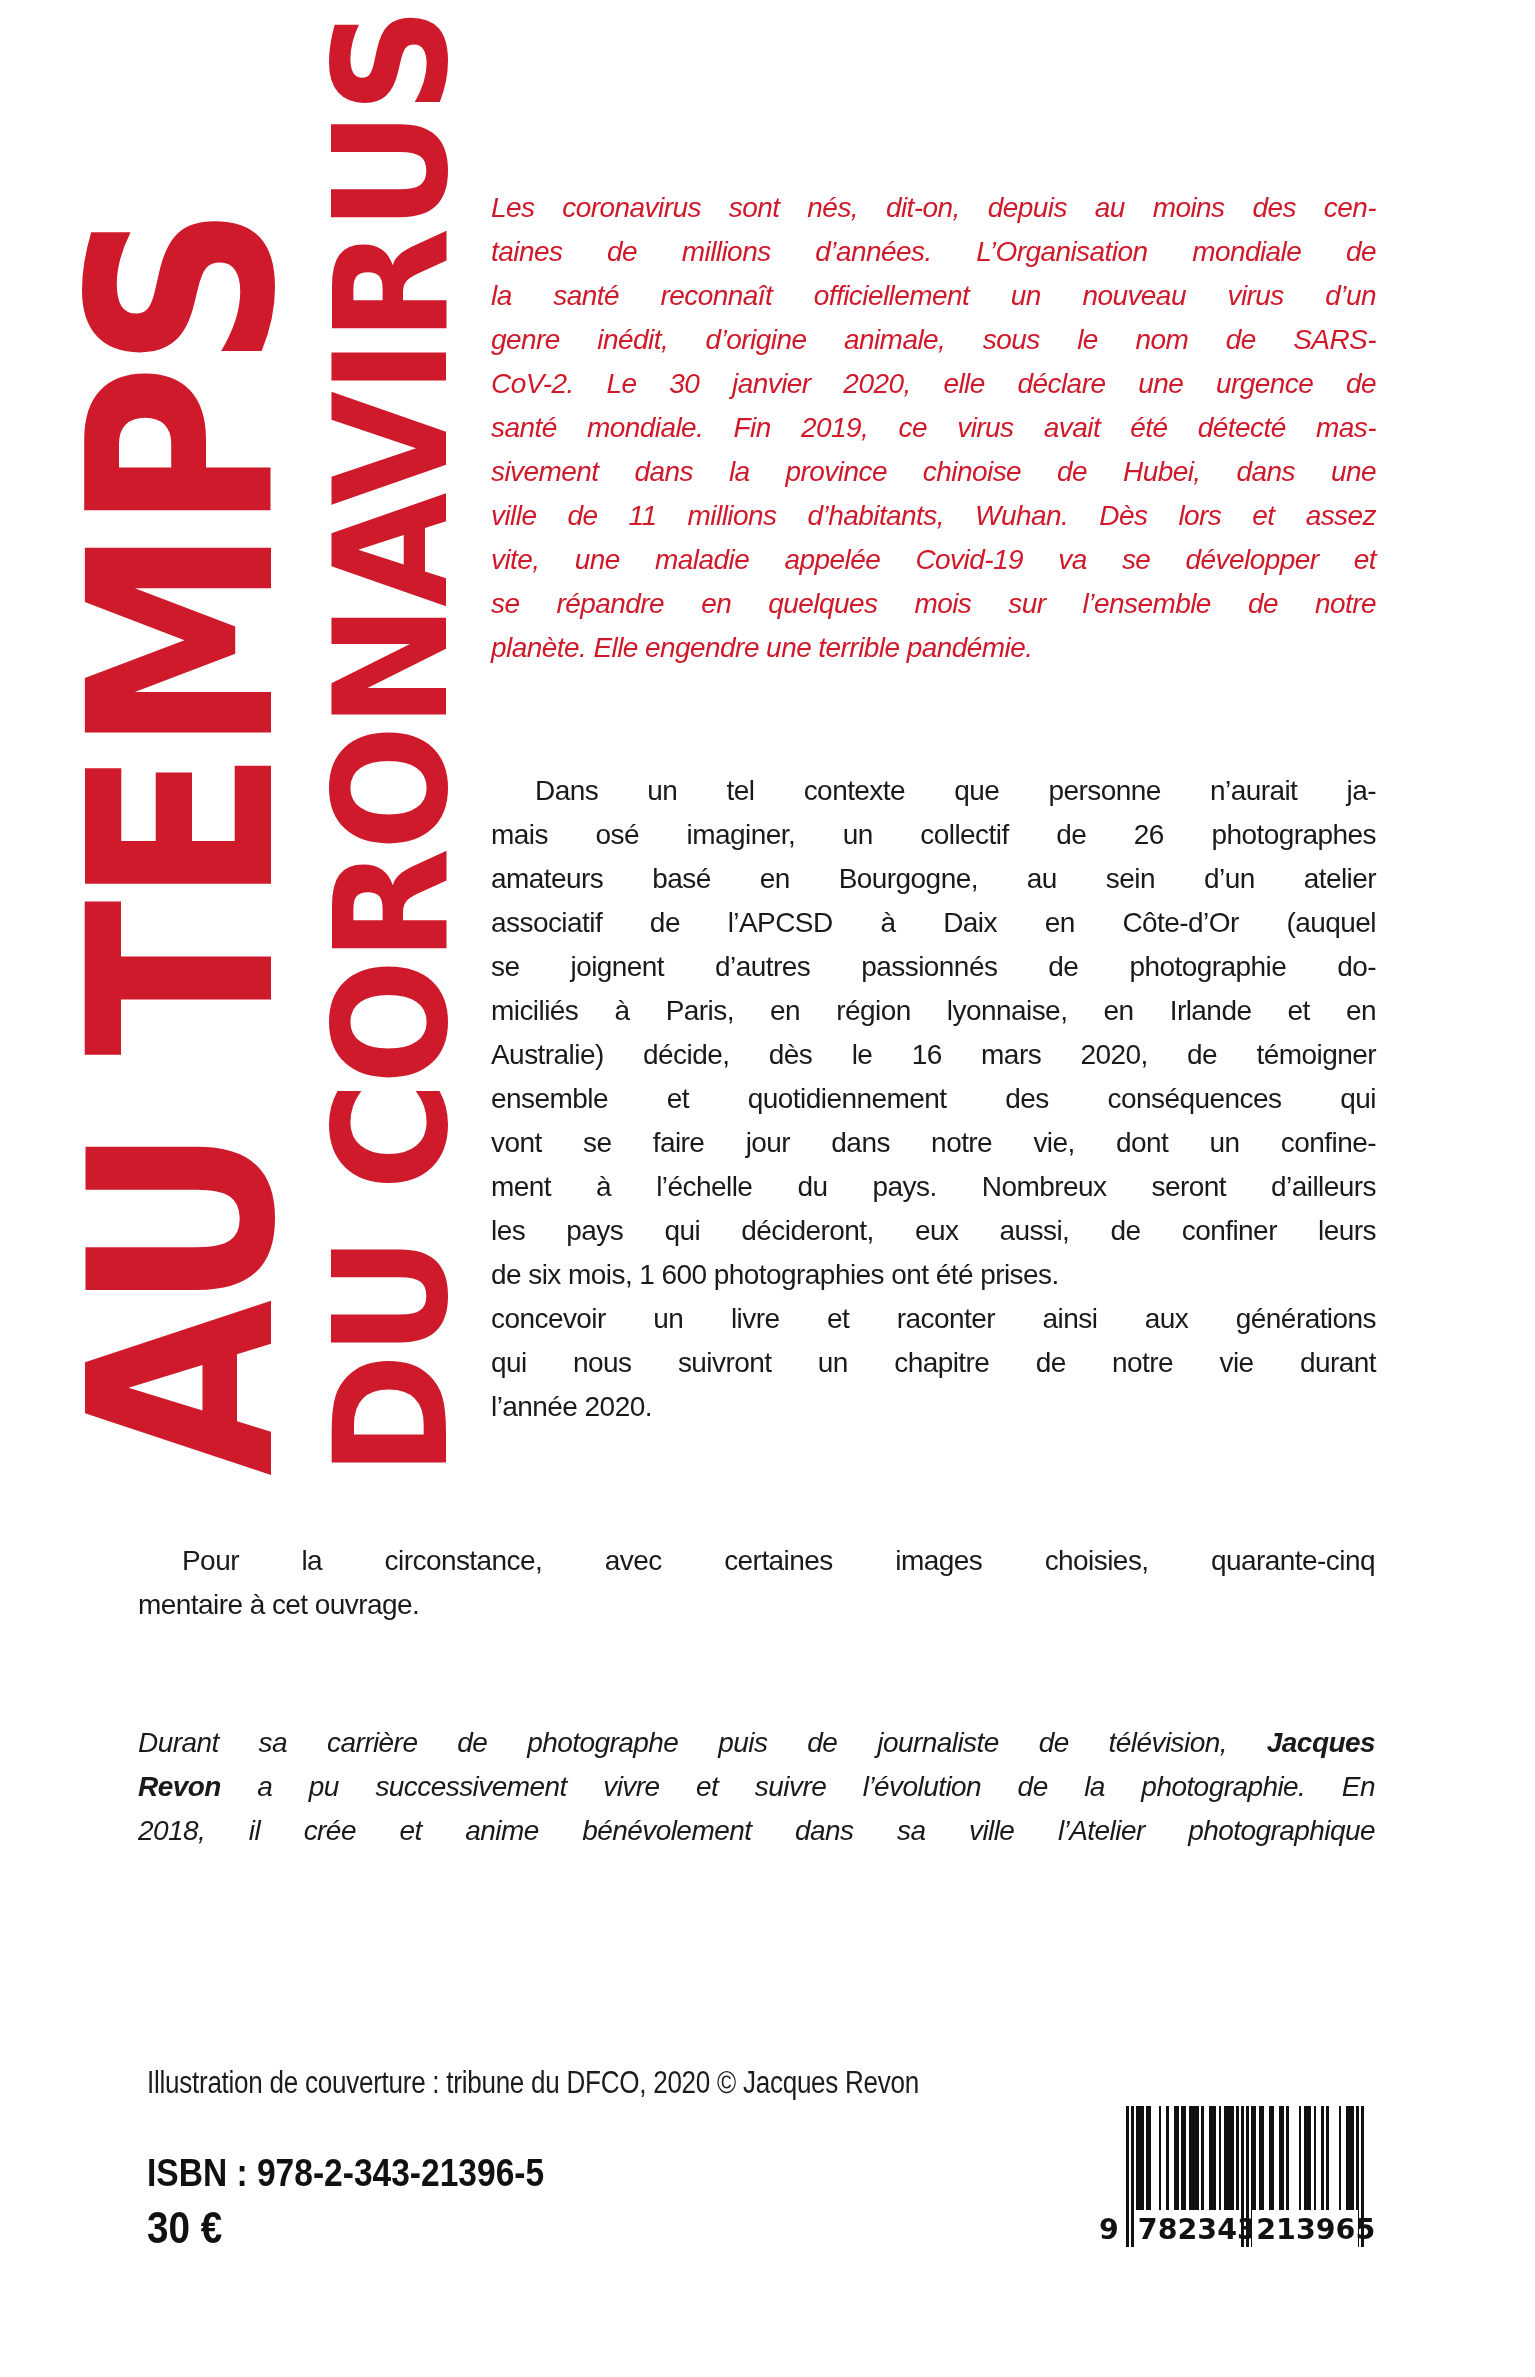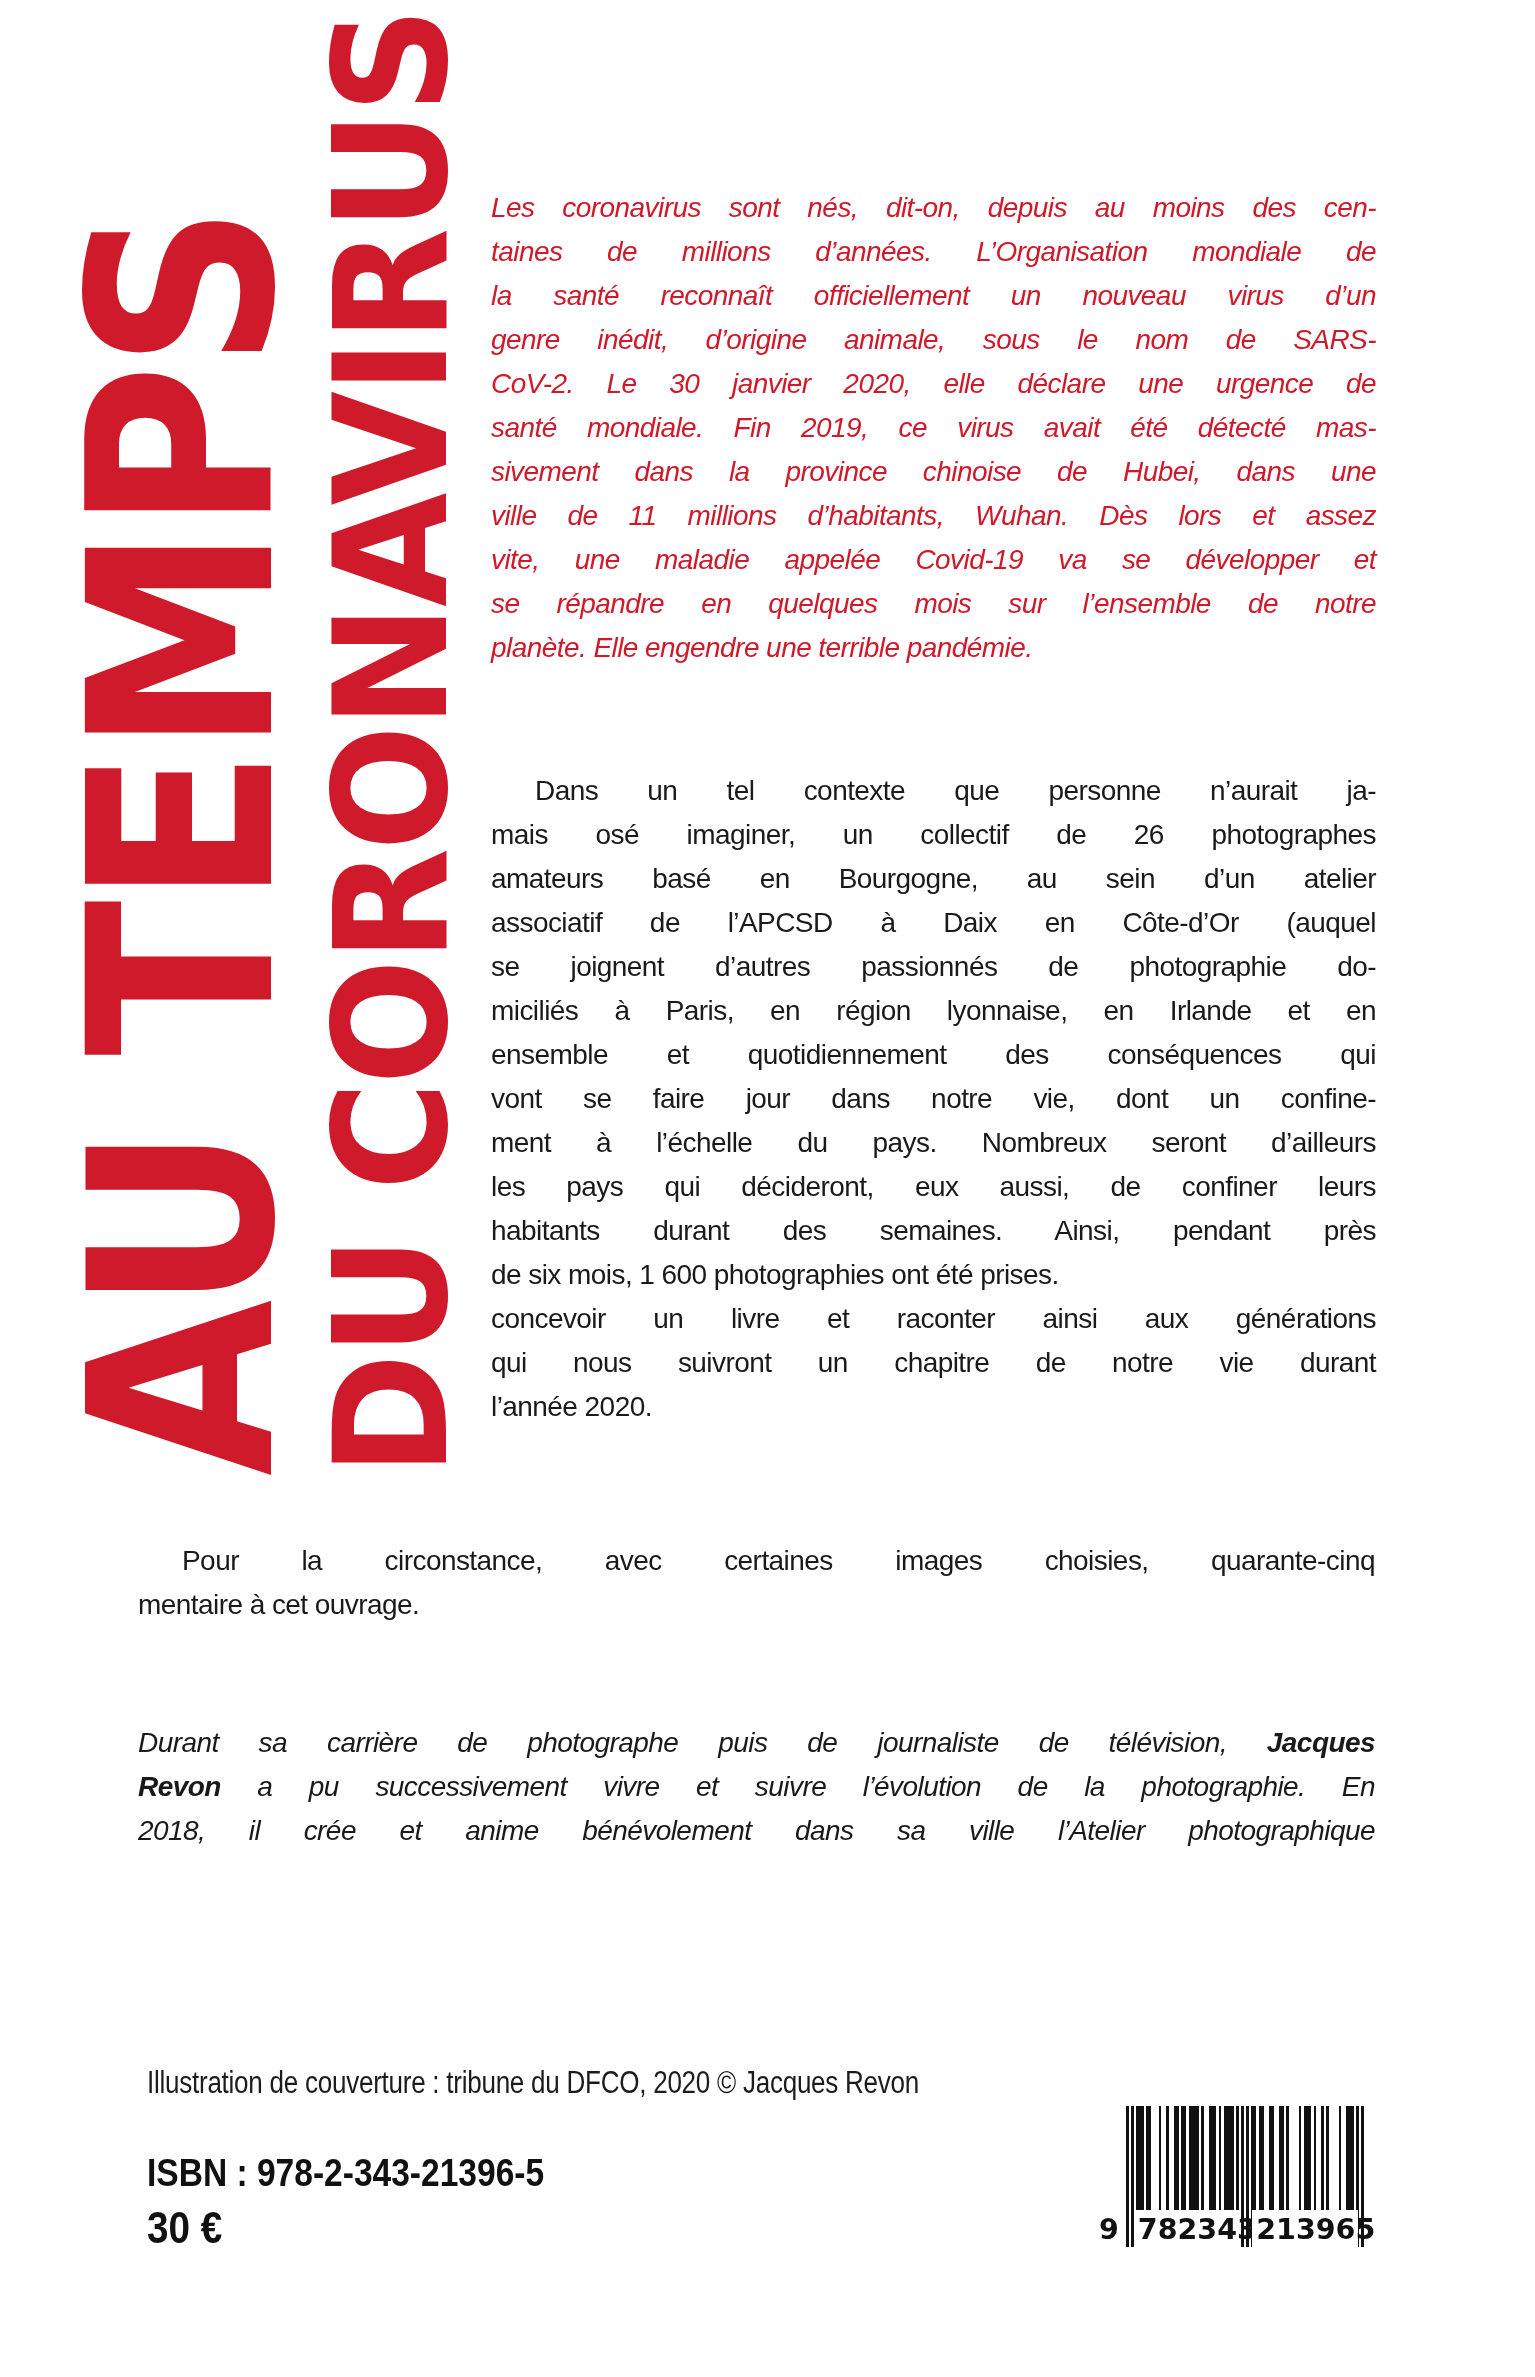--- a/index.html
+++ b/index.html
@@ -86,25 +86,25 @@
       <div class="pline lastline">planète. Elle engendre une terrible pandémie.</div>
     </div>
 
   <div id="body" class="col">
       <div class="pline indent">Dans un tel contexte que personne n’aurait ja-</div>
       <div class="pline">mais osé imaginer, un collectif de 26 photographes</div>
       <div class="pline">amateurs basé en Bourgogne, au sein d’un atelier</div>
       <div class="pline">associatif de l’APCSD à Daix en Côte-d’Or (auquel</div>
       <div class="pline">se joignent d’autres passionnés de photographie do-</div>
       <div class="pline">miciliés à Paris, en région lyonnaise, en Irlande et en</div>
+      <div class="pline">Australie) décide, dès le 16 mars 2020, de témoigner</div>
       <div class="pline">ensemble et quotidiennement des conséquences qui</div>
       <div class="pline">vont se faire jour dans notre vie, dont un confine-</div>
       <div class="pline">ment à l’échelle du pays. Nombreux seront d’ailleurs</div>
       <div class="pline">les pays qui décideront, eux aussi, de confiner leurs</div>
-      <div class="pline">habitants durant des semaines. Ainsi, pendant près</div>
       <div class="pline lastline">de six mois, 1 600 photographies ont été prises.</div>
       <div class="pline">concevoir un livre et raconter ainsi aux générations</div>
       <div class="pline">qui nous suivront un chapitre de notre vie durant</div>
       <div class="pline lastline">l’année 2020.</div>
     </div>
 
   <div id="haiku" class="wide">
       <div class="pline indent">Pour la circonstance, avec certaines images choisies, quarante-cinq</div>
       <div class="pline lastline">mentaire à cet ouvrage.</div>
     </div>

